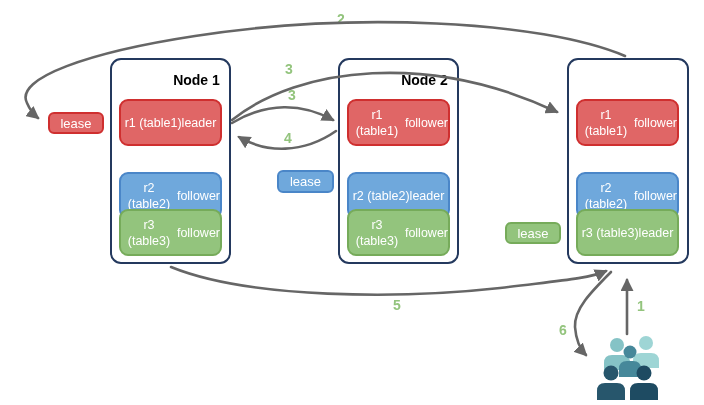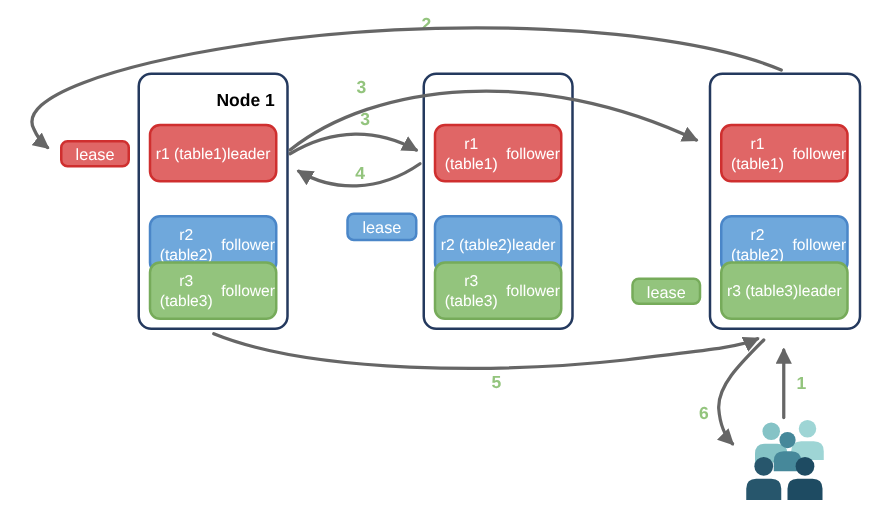--- a/index.html
+++ b/index.html
@@ -61,20 +61,21 @@
       <span>r2 (table2)</span>
       <span>follower</span>
     </div>
     <div class="replica green r3">
       <span>r3 (table3)</span>
       <span>follower</span>
     </div>
   </div>
 
   <div class="node" style="left:338px;top:58px;width:121px;height:206px;">
+    <div class="node-title">Node 2</div>
     <div class="replica red r1">
       <span>r1 (table1)</span>
       <span>follower</span>
     </div>
     <div class="replica blue r2">
       <span>r2 (table2)</span>
       <span>leader</span>
     </div>
     <div class="replica green r3">
       <span>r3 (table3)</span>

